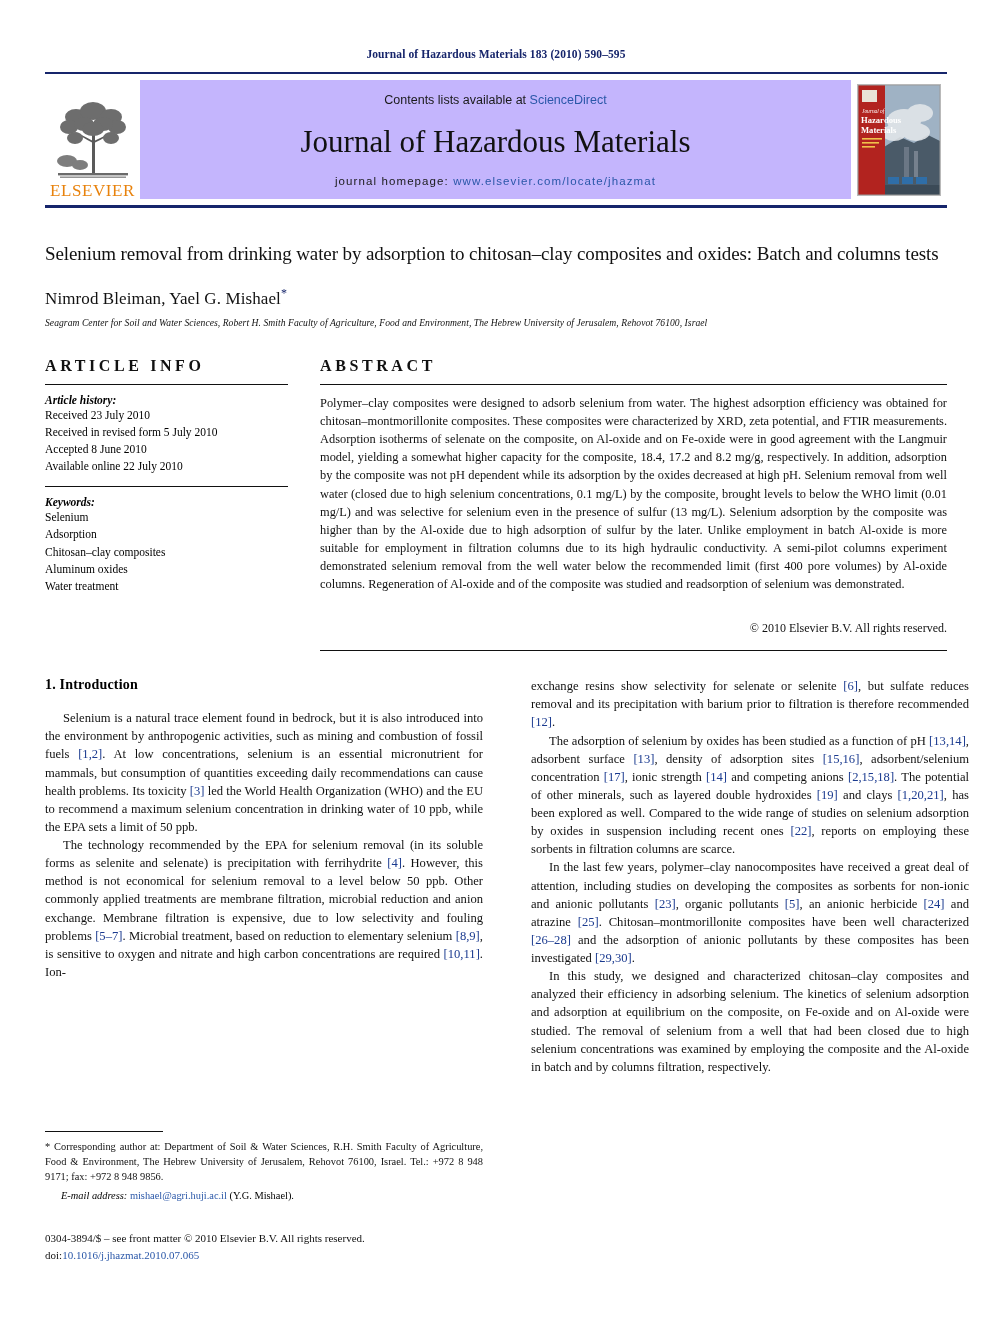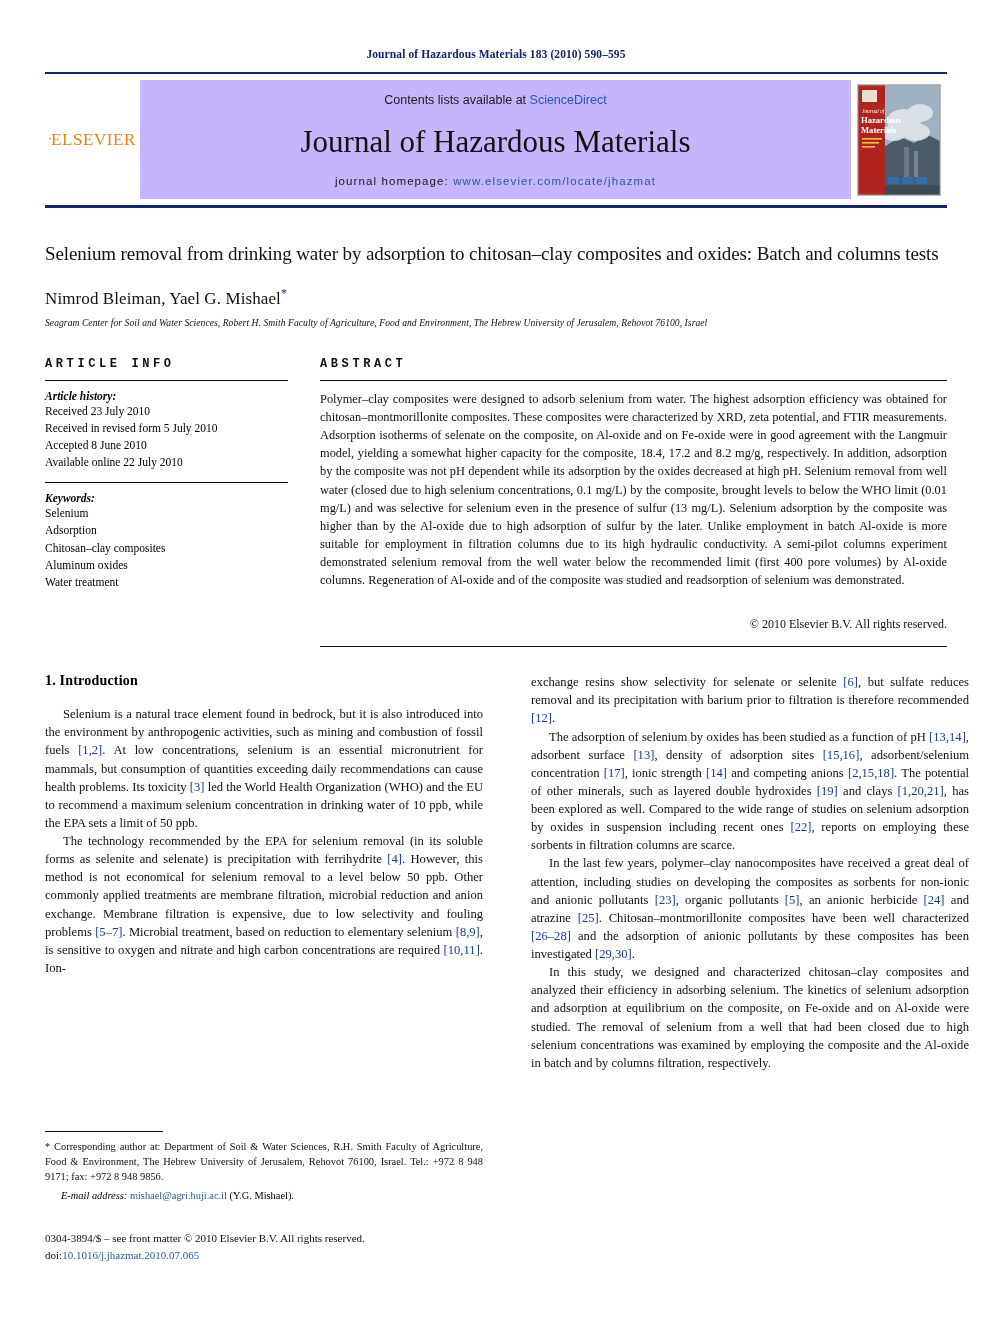--- a/index.html
+++ b/index.html
@@ -42,21 +42,21 @@
     display: flex;
     align-items: stretch;
     height: 131px;
     background: #ffffff;
     box-sizing: content-box;
   }
   .elsevier-logo {
     width: 95px;
     flex: 0 0 95px;
     display: flex;
-    flex-direction: row;
+    flex-direction: column;
     align-items: center;
     justify-content: flex-end;
     padding: 4px 4px 6px 4px;
     box-sizing: border-box;
   }
   .elsevier-tree {
     width: 78px;
     height: 84px;
     display: block;
   }
@@ -161,23 +161,23 @@
     gap: 32px;
   }
   .col-info {
     width: 243px;
     flex: 0 0 243px;
   }
   .col-abstract {
     flex: 1 1 auto;
   }
   .sec-head {
-    font-family: Liberation Mono, monospace;
+    font-family: Liberation Serif, serif;
     font-weight: bold;
-    font-size: 12px;
+    font-size: 16px;
     letter-spacing: 3.6px;
     color: #111111;
   }
   .rule {
     border-top: 1.6px solid #111111;
     margin: 9px 0 9px 0;
   }
   .rule-thin {
     border-top: 1.4px solid #111111;
     margin: 11px 0 9px 0;

